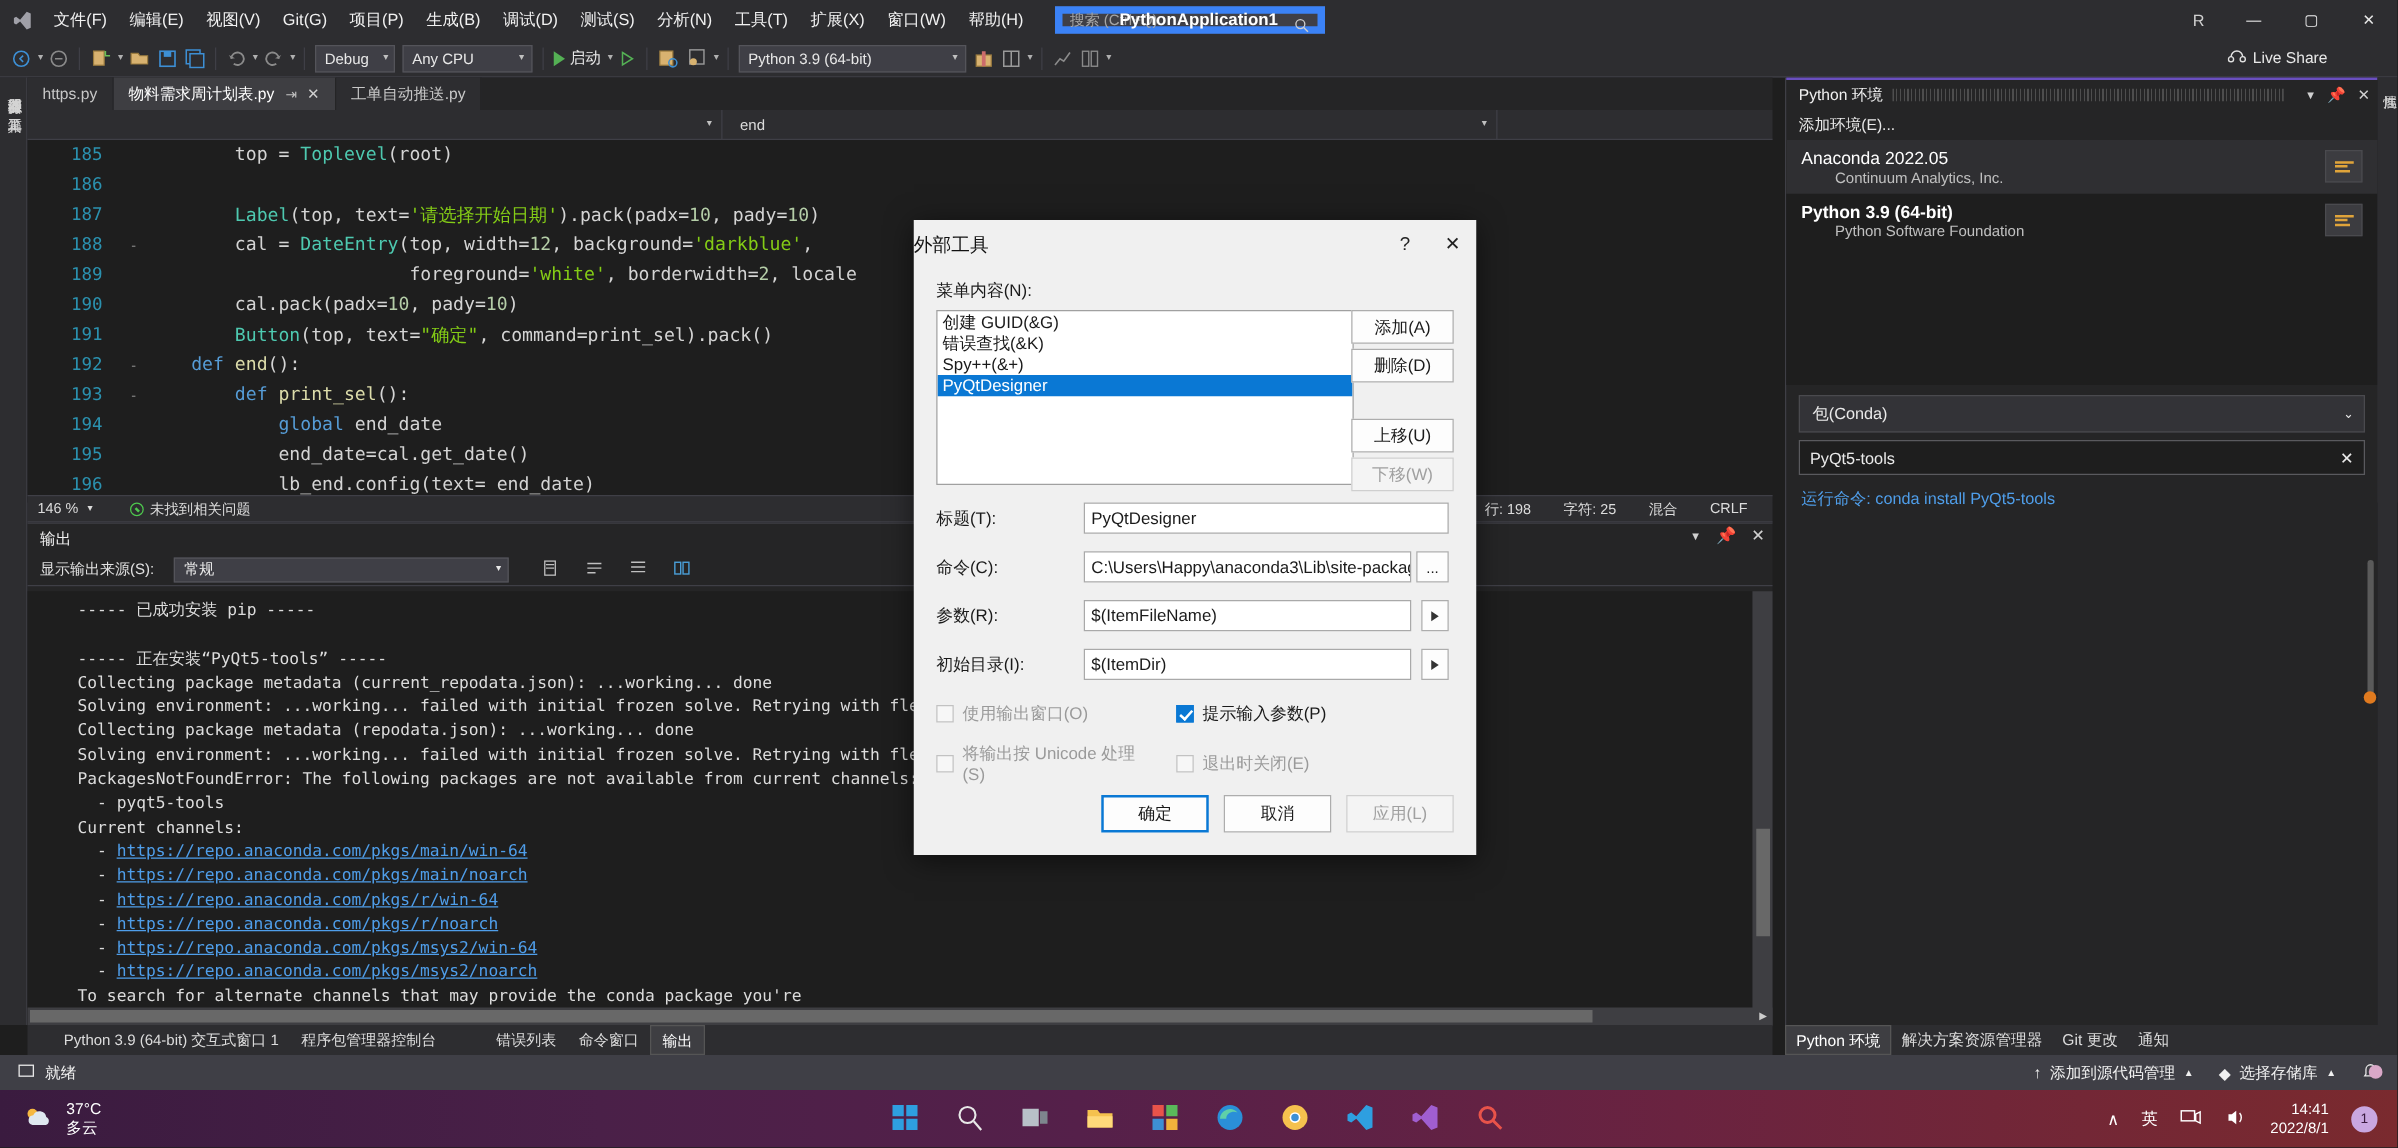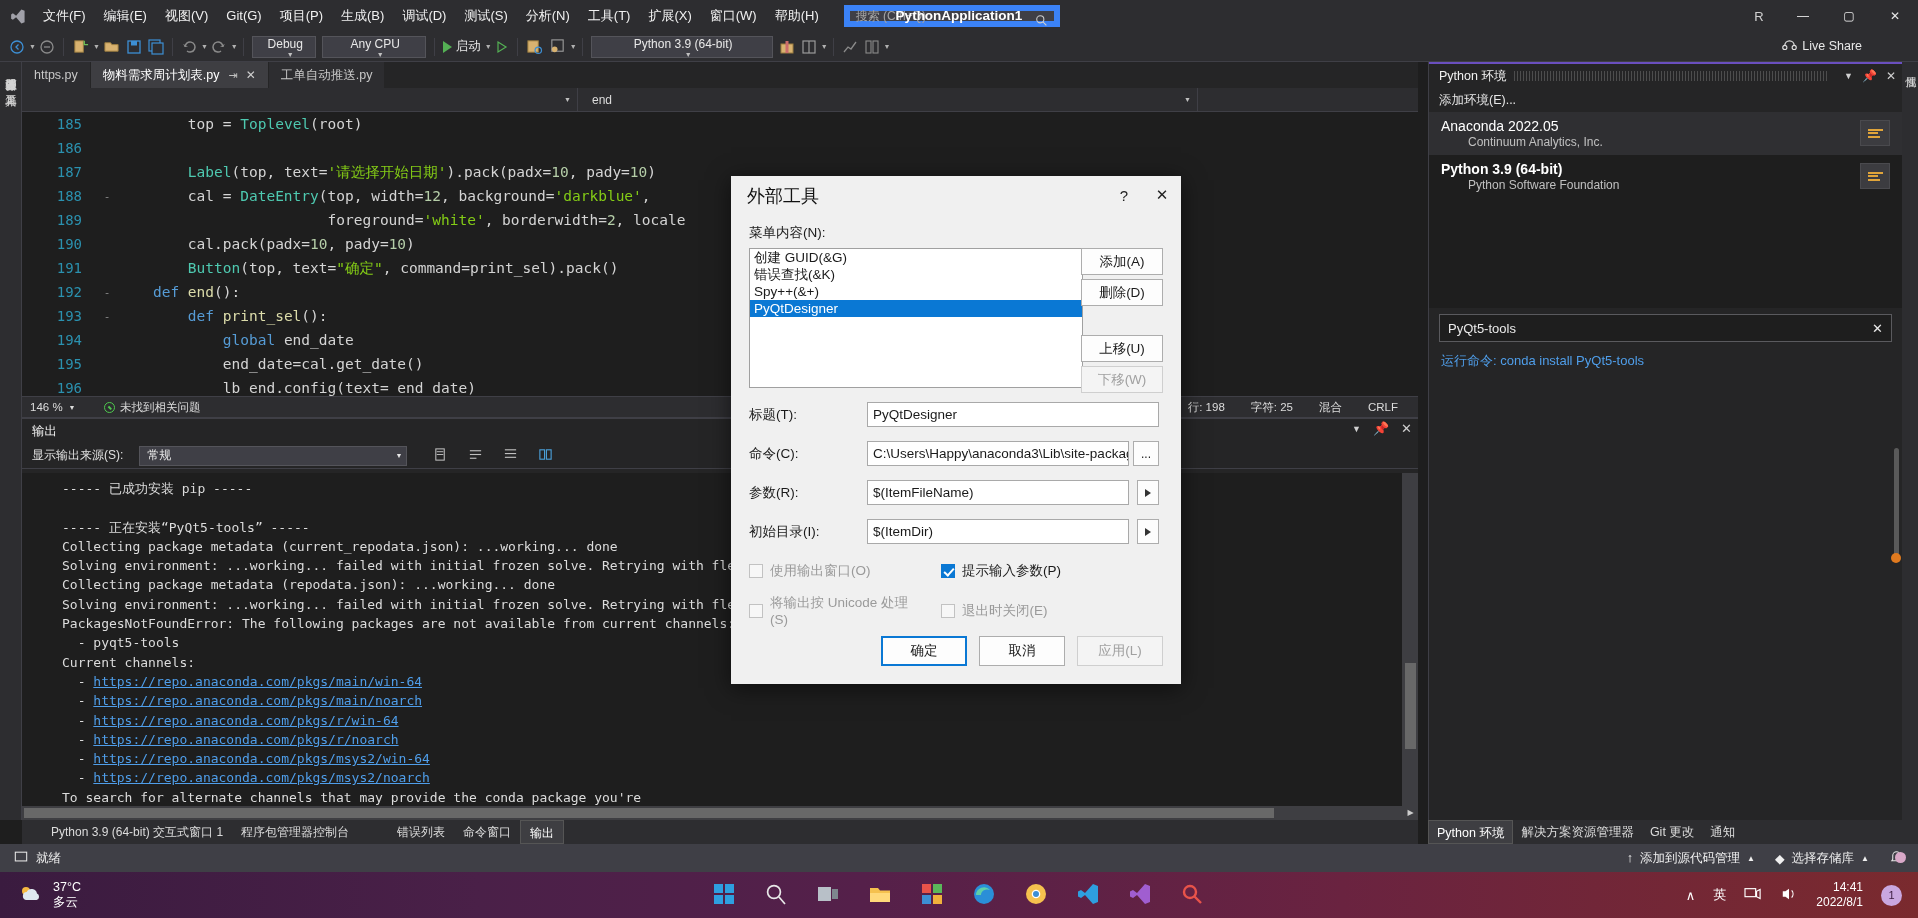--- a/index.html
+++ b/index.html
@@ -42,21 +42,21 @@
     position:absolute; left:0; top:32px; width:1918px; height:30px;
     background:#2d2d30; display:flex; align-items:center; padding-left:6px;
     border-bottom:1px solid #3f3f46;
   }
   .tbitem { height:24px; display:flex; align-items:center; justify-content:center; padding:0 3px; color:#cfcfcf; }
   .tbsep { width:1px; height:18px; background:#3f3f46; margin:0 5px; }
   .tbcaret { font-size:7px; color:#b0b0b0; margin-left:1px; }
   .combo {
     height:22px; background:#3f3f46; border:1px solid #54545a; color:#e8e8e8;
     font-size:12px; display:flex; align-items:center; padding:0 4px 0 7px;
-    justify-content:space-between; margin:0 3px;flex-direction:column;
+    justify-content:space-between; margin:0 3px;
   }
   .combo .cc { font-size:7px; color:#c0c0c0; margin-left:10px; }
   .runbtn { display:flex; align-items:center; color:#e8e8e8; font-size:12.5px; padding:0 3px; }
   .tri { width:0;height:0;border-left:9px solid #54b054;border-top:6px solid transparent;border-bottom:6px solid transparent; margin-right:4px;}
   .liveshare { position:absolute; right:56px; top:6px; display:flex; align-items:center; color:#e8e8e8; font-size:12.5px; }
 
   
   .vstrip {
     position:absolute; left:0; top:62px; width:22px; height:758px;
     background:#2d2d30; border-right:1px solid #3f3f46;
@@ -232,21 +232,21 @@
   .ticon { width:26px; height:26px; position:relative; }
   .tray { position:absolute; right:16px; display:flex; align-items:center; gap:18px; color:#fff; }
   .clock { font-size:12px; line-height:15px; text-align:right; }
   .traydot { width:21px;height:21px;border-radius:50%;background:#c9a7e0; display:flex;align-items:center;justify-content:center;color:#3a1b3f;font-size:11px;}
   .dialog {
     position:absolute; left:731px; top:176px; width:450px; height:508px;
     background:#f0f0f0; color:#1a1a1a;
     box-shadow:0 4px 22px rgba(0,0,0,.55);
     font-family:"Liberation Sans", sans-serif;
   }
-  .dlg-title { height:40px; display:flex; align-items:center; padding-left:16px; font-size:18px; color:#111; }
+  .dlg-title { height:40px; display:flex; align-items:center; padding-left:0; font-size:15px; color:#111; }
   .dlg-btns { position:absolute; right:0; top:0; display:flex; }
   .dlg-b { width:38px; height:38px; display:flex; align-items:center; justify-content:center; font-size:15px; color:#222;}
   .dlg-body { padding:8px 18px 0 18px; position:relative; }
   .fldlabel { font-size:13.5px; color:#1a1a1a; }
   .listbox {
     margin-top:6px; width:334px; height:140px; background:#fff;
     border:1px solid #a0a0a0; overflow:hidden;
   }
   .lbitem { height:17px; line-height:17px; padding-left:4px; font-size:13.5px; color:#1a1a1a; }
   .lbitem.sel { background:#0a78d4; color:#fff; }
@@ -685,20 +685,24 @@
         <div class="envicon">
           <div class="bars">
               <div class="bar"></div>
               <div class="bar" style="width:70%"></div>
               <div class="bar" style="width:85%"></div>
             </div>
         </div>
       </div>
       <div style="height:110px"></div>
     </div>
+    <div class="rcombo">
+      <span>包(Conda)</span>
+      <span style="font-size:10px">⌄</span>
+    </div>
     <div class="rsearch">
       <span>PyQt5-tools</span>
       <span style="font-size:13px">✕</span>
     </div>
     <div class="rcmd">运行命令: conda install PyQt5-tools</div>
     <div class="rvscroll">
       <div style="position:absolute;right:3px;top:360px;width:5px;height:110px;background:#5a5a5a;border-radius:3px;"></div>
       <div style="position:absolute;right:1px;top:465px;width:10px;height:10px;border-radius:50%;background:#e07a1f;"></div>
     </div>
   </div>

